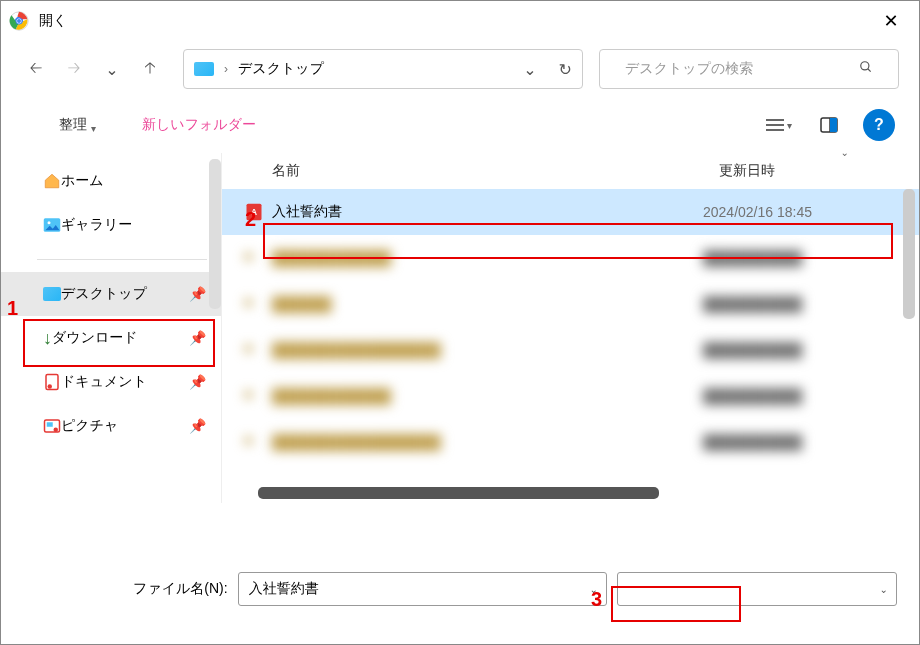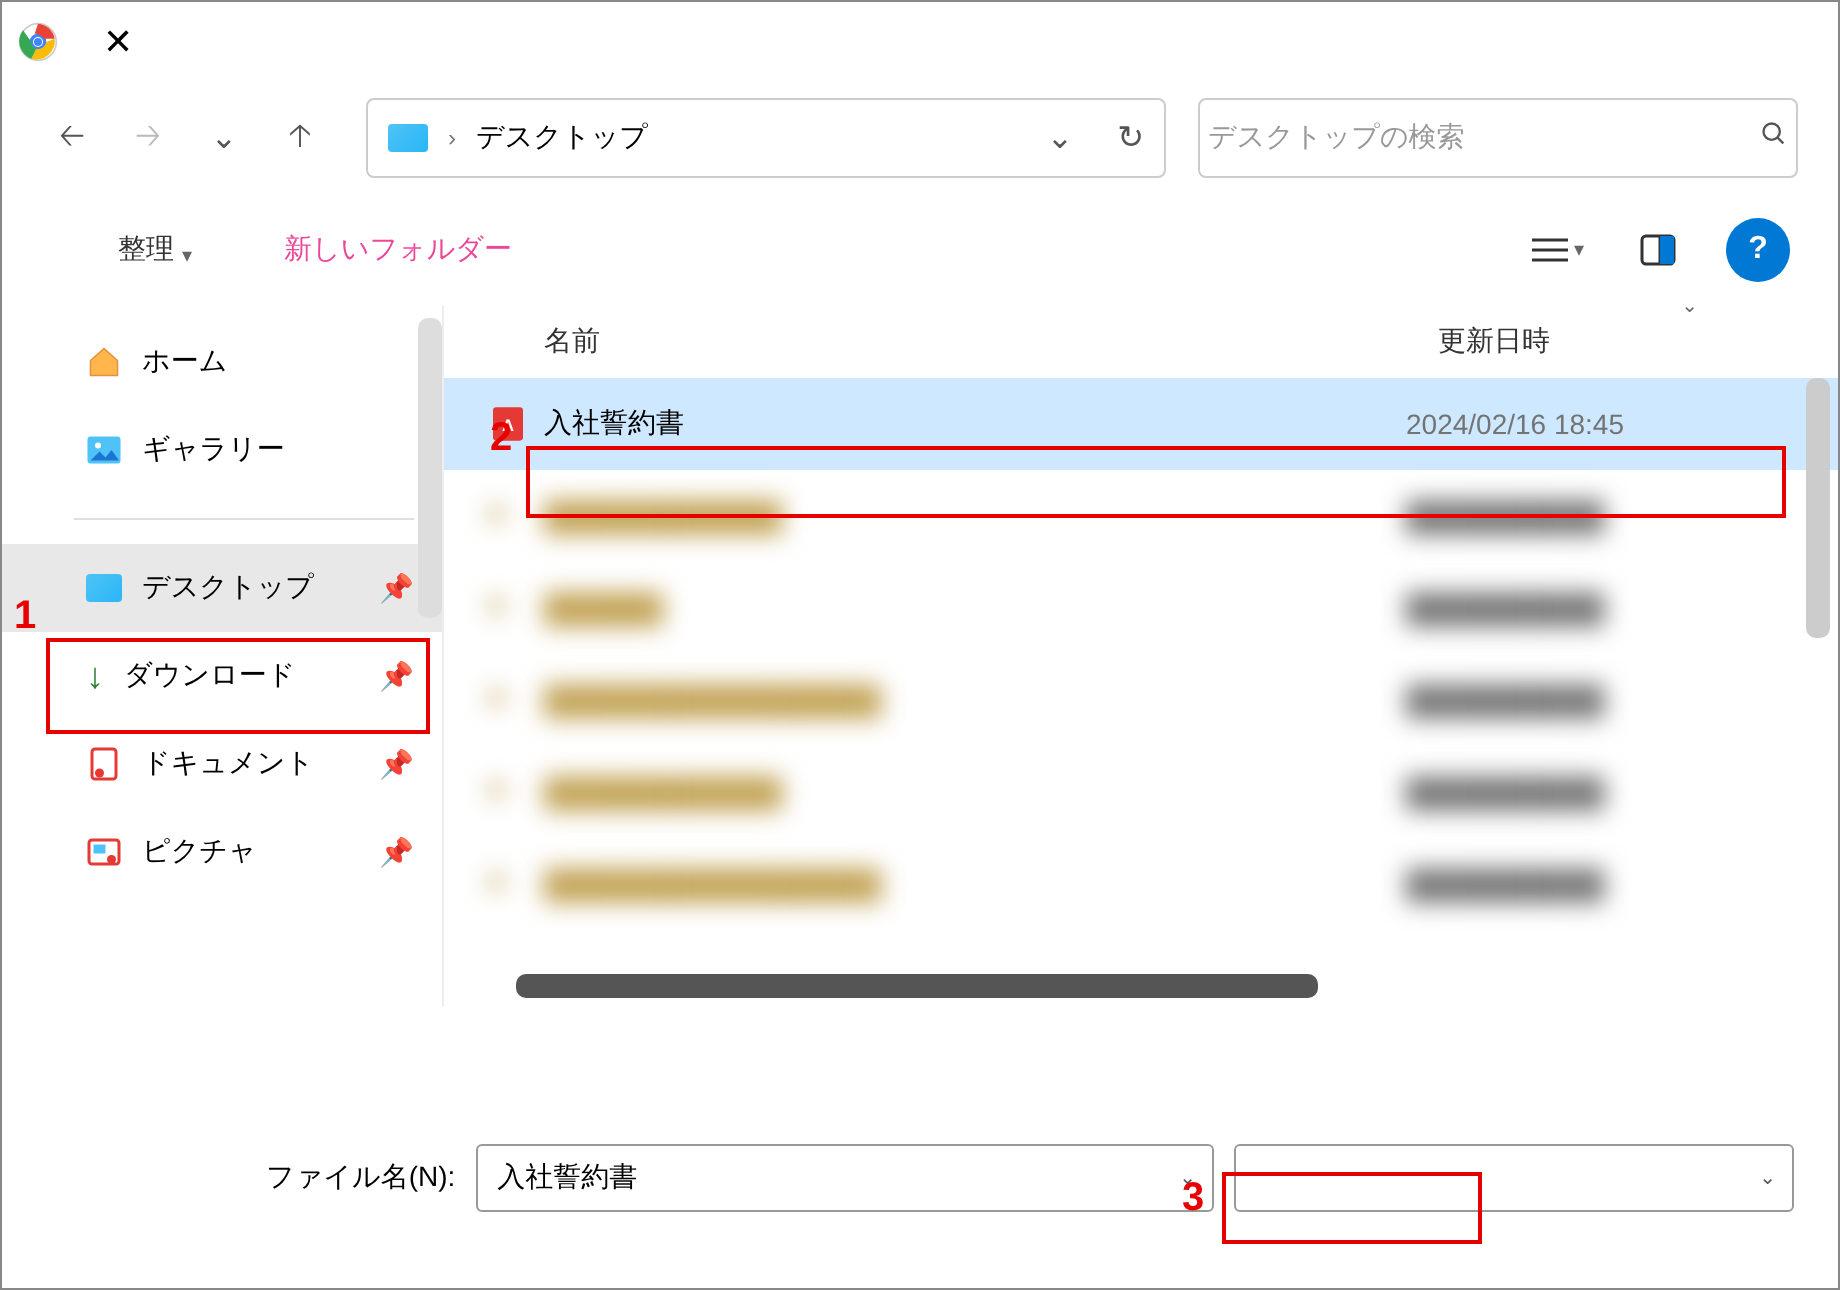--- a/index.html
+++ b/index.html
@@ -15,38 +15,38 @@
     
     .navbar { height: 56px; display: flex; align-items: center; padding: 0 20px; gap: 8px; }
     .nav-btn { width: 30px; height: 30px; display: flex; align-items: center; justify-content: center; cursor: pointer; color: #555; }
     .nav-btn.disabled { color: #bbb; }
     .breadcrumb-box { flex: 1; height: 40px; border: 1px solid #ccc; border-radius: 4px; display: flex; align-items: center; padding: 0 10px; gap: 10px; margin-left: 10px; margin-right: 8px; }
     .breadcrumb-box .folder-ic { width: 20px; height: 14px; background: linear-gradient(135deg, #4fc3f7, #29b6f6); border-radius: 2px; }
     .breadcrumb-box .chev { color: #777; font-size: 12px; }
     .breadcrumb-box .location { font-size: 14px; flex: 1; }
     .breadcrumb-box .dd { color: #555; margin-right: 4px; }
     .breadcrumb-box .refresh { color: #555; margin-left: 8px; }
-    .searchbox { width: 300px; height: 40px; border: 1px solid #ccc; border-radius: 4px; display: flex; align-items: center; padding: 0 4px; }
+    .searchbox { width: 300px; height: 40px; border: 1px solid #ccc; border-radius: 4px; display: flex; align-items: center; padding: 0 25px; }
     .searchbox .ph { color: #999; font-size: 14px; flex: 1; }
     .searchbox .sicon { color: #555; }
     
     
     .toolbar { height: 56px; display: flex; align-items: center; padding: 0 24px; gap: 18px; }
     .toolbar .organize { font-size: 14px; color: #333; cursor: pointer; display: flex; align-items: flex-end; gap: 4px; margin-left: 34px; }
     .toolbar .newfolder { font-size: 14px; color: #ec4899; cursor: pointer; margin-left: 28px; }
     .toolbar-spacer { flex: 1; }
     .toolbar .view-btn, .toolbar .preview-btn, .toolbar .help-btn { width: 32px; height: 32px; display: flex; align-items: center; justify-content: center; cursor: pointer; }
     .help-btn { background: #0078d4; color: #fff; border-radius: 50%; width: 24px; height: 24px; font-weight: bold; }
     
     
     .main { display: flex; height: 350px; }
     .sidebar { width: 220px; position: relative; padding-top: 6px; }
     .sidebar::-webkit-scrollbar { width: 0; }
     .sidebar-scroll { position: absolute; right: 0; top: 6px; width: 12px; height: 150px; background: #ddd; border-radius: 5px; }
-    .side-item { height: 44px; display: flex; align-items: center; padding: 0 14px 0 42px; font-size: 14px; gap: 10px; position: relative; cursor: pointer; }
+    .side-item { height: 44px; display: flex; align-items: center; padding: 0 14px 0 42px; font-size: 14px; gap: 0; position: relative; cursor: pointer; }
     .side-item.selected { background: #e8e8e8; }
     .side-item .pin { position: absolute; right: 14px; color: #888; font-size: 14px; }
     .side-divider { height: 1px; background: #e0e0e0; margin: 12px 14px 12px 36px; }
     .ic-home { width: 18px; height: 18px; }
     .ic-gallery { width: 18px; height: 16px; }
     .ic-desktop-s { width: 18px; height: 14px; background: linear-gradient(135deg, #4fc3f7, #29b6f6); border-radius: 2px; }
     .ic-download { color: #2e7d32; font-size: 18px; }
     .ic-doc { width: 18px; height: 18px; }
     .ic-pic { width: 18px; height: 18px; }
     
@@ -90,20 +90,21 @@
     <svg class="chrome-icon" viewBox="0 0 24 24">
       <circle cx="12" cy="12" r="11" fill="#fff" stroke="#ccc"></circle>
       <circle cx="12" cy="12" r="5" fill="#4285f4"></circle>
       <path d="M12 1 A11 11 0 0 1 22 10 L15 10 A5 5 0 0 0 10 7 Z" fill="#ea4335"></path>
       <path d="M22 10 A11 11 0 0 1 8 22 L11 16 A5 5 0 0 0 17 12 Z" fill="#fbbc05"></path>
       <path d="M8 22 A11 11 0 0 1 3 5 L8 12 A5 5 0 0 0 11 16 Z" fill="#34a853"></path>
       <circle cx="12" cy="12" r="4" fill="#4285f4"></circle>
       <circle cx="12" cy="12" r="3" fill="#fff"></circle>
       <circle cx="12" cy="12" r="2.4" fill="#4285f4"></circle>
     </svg>
+    <span class="title-text">開く</span>
     <div class="close-btn">✕</div>
   </div>
 
   <div class="navbar">
     <div class="nav-btn">🡠</div>
     <div class="nav-btn disabled">🡢</div>
     <div class="nav-btn">⌄</div>
     <div class="nav-btn">🡡</div>
     <div class="breadcrumb-box">
       <span class="folder-ic"></span>

